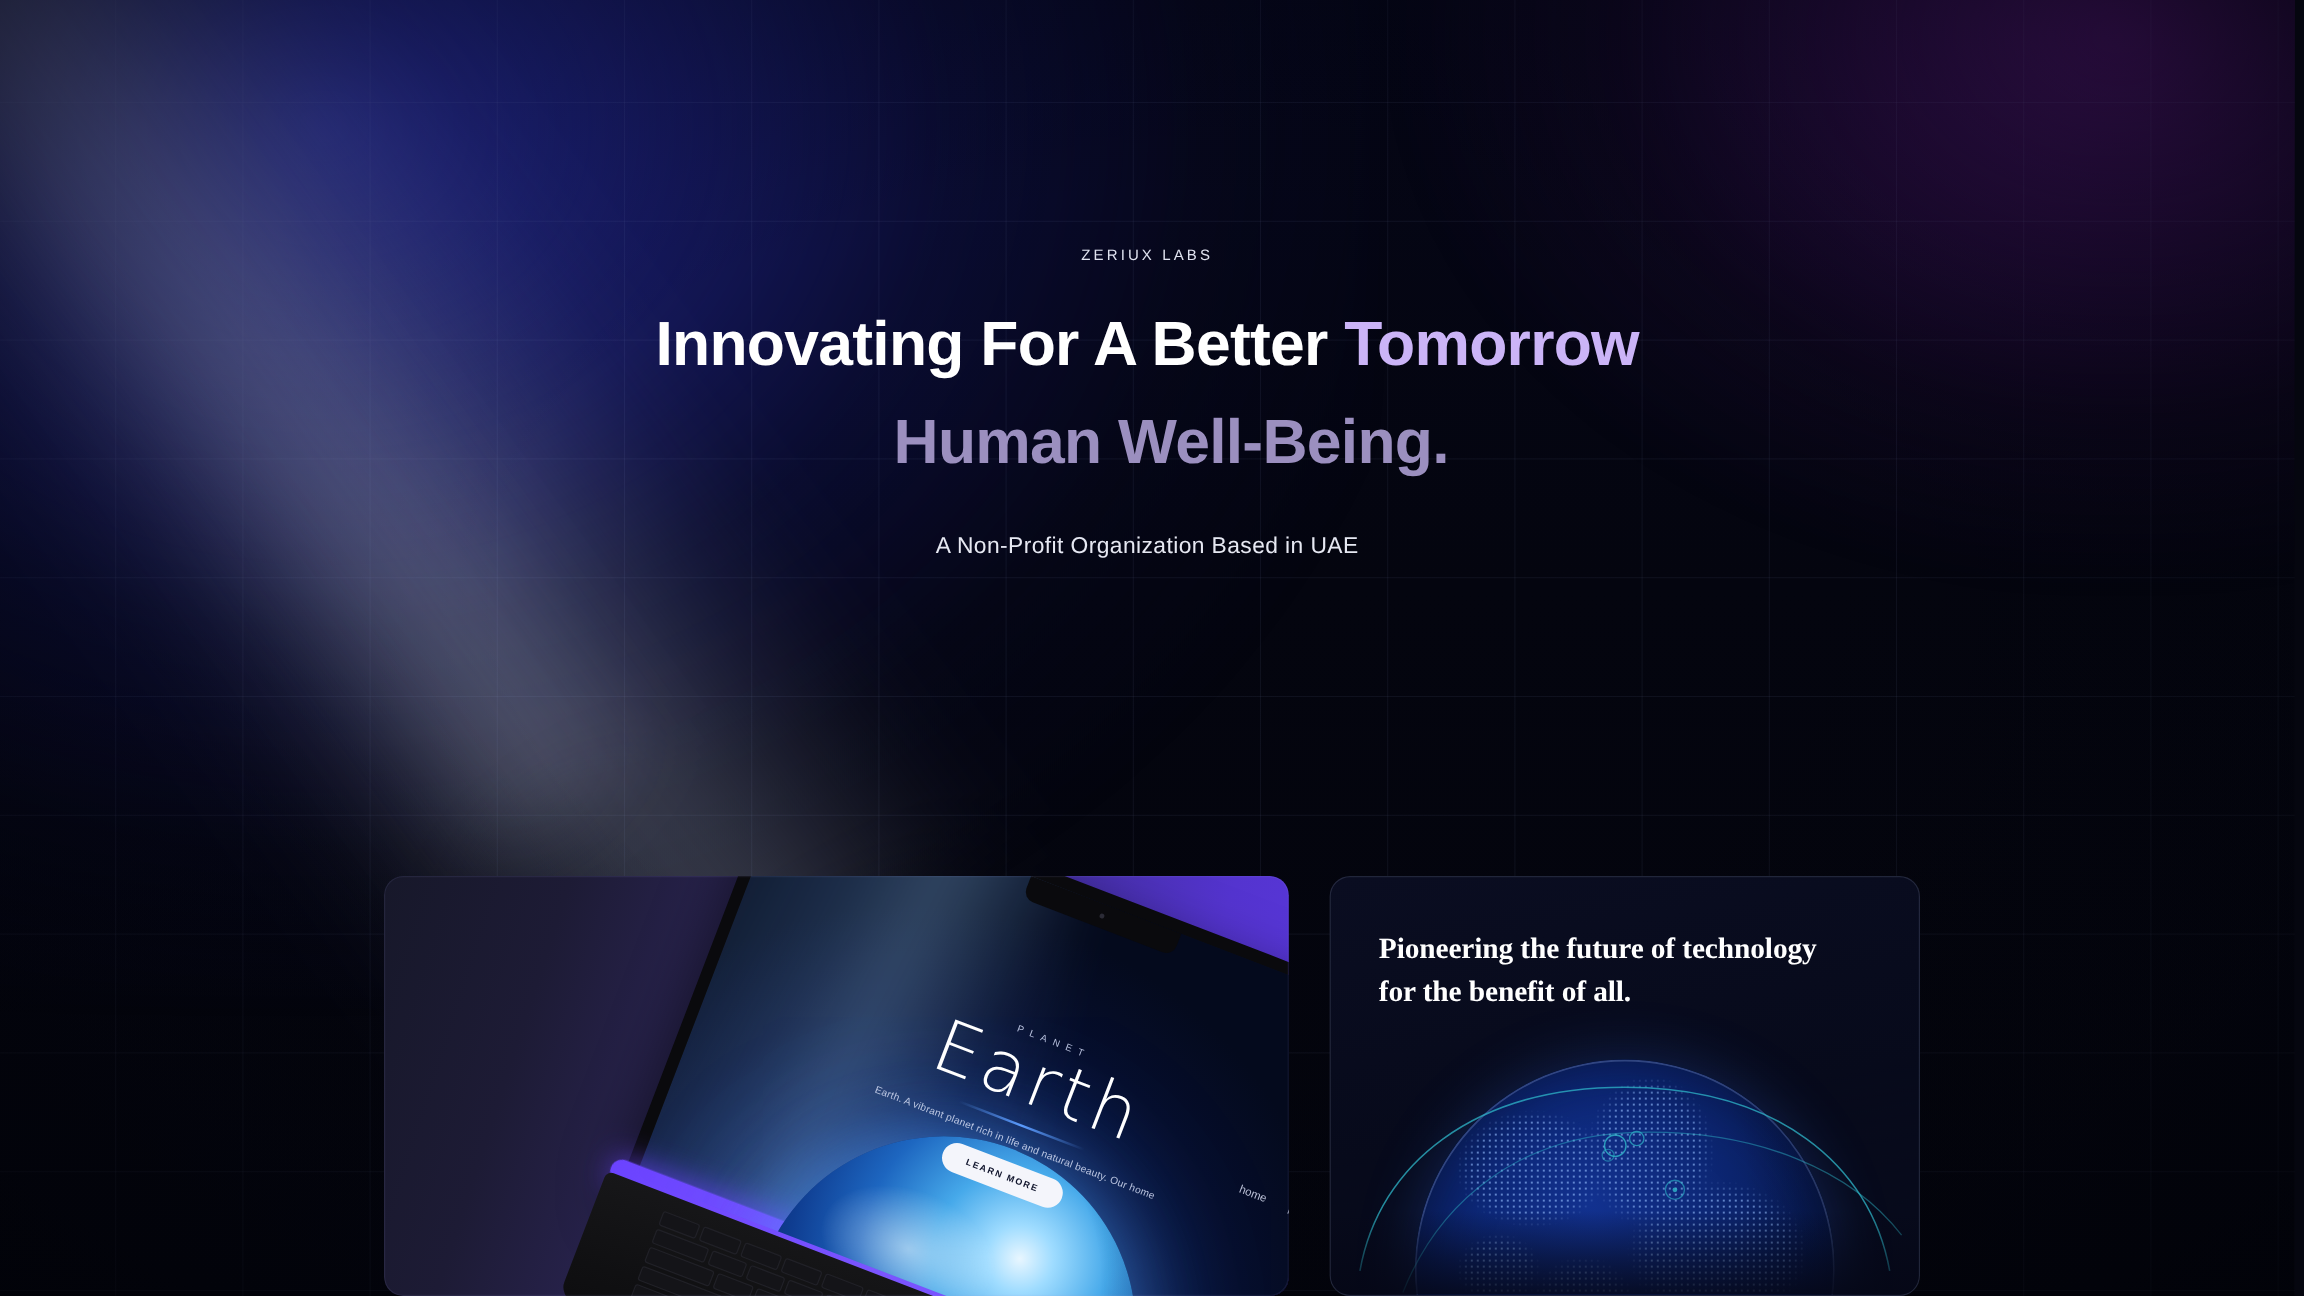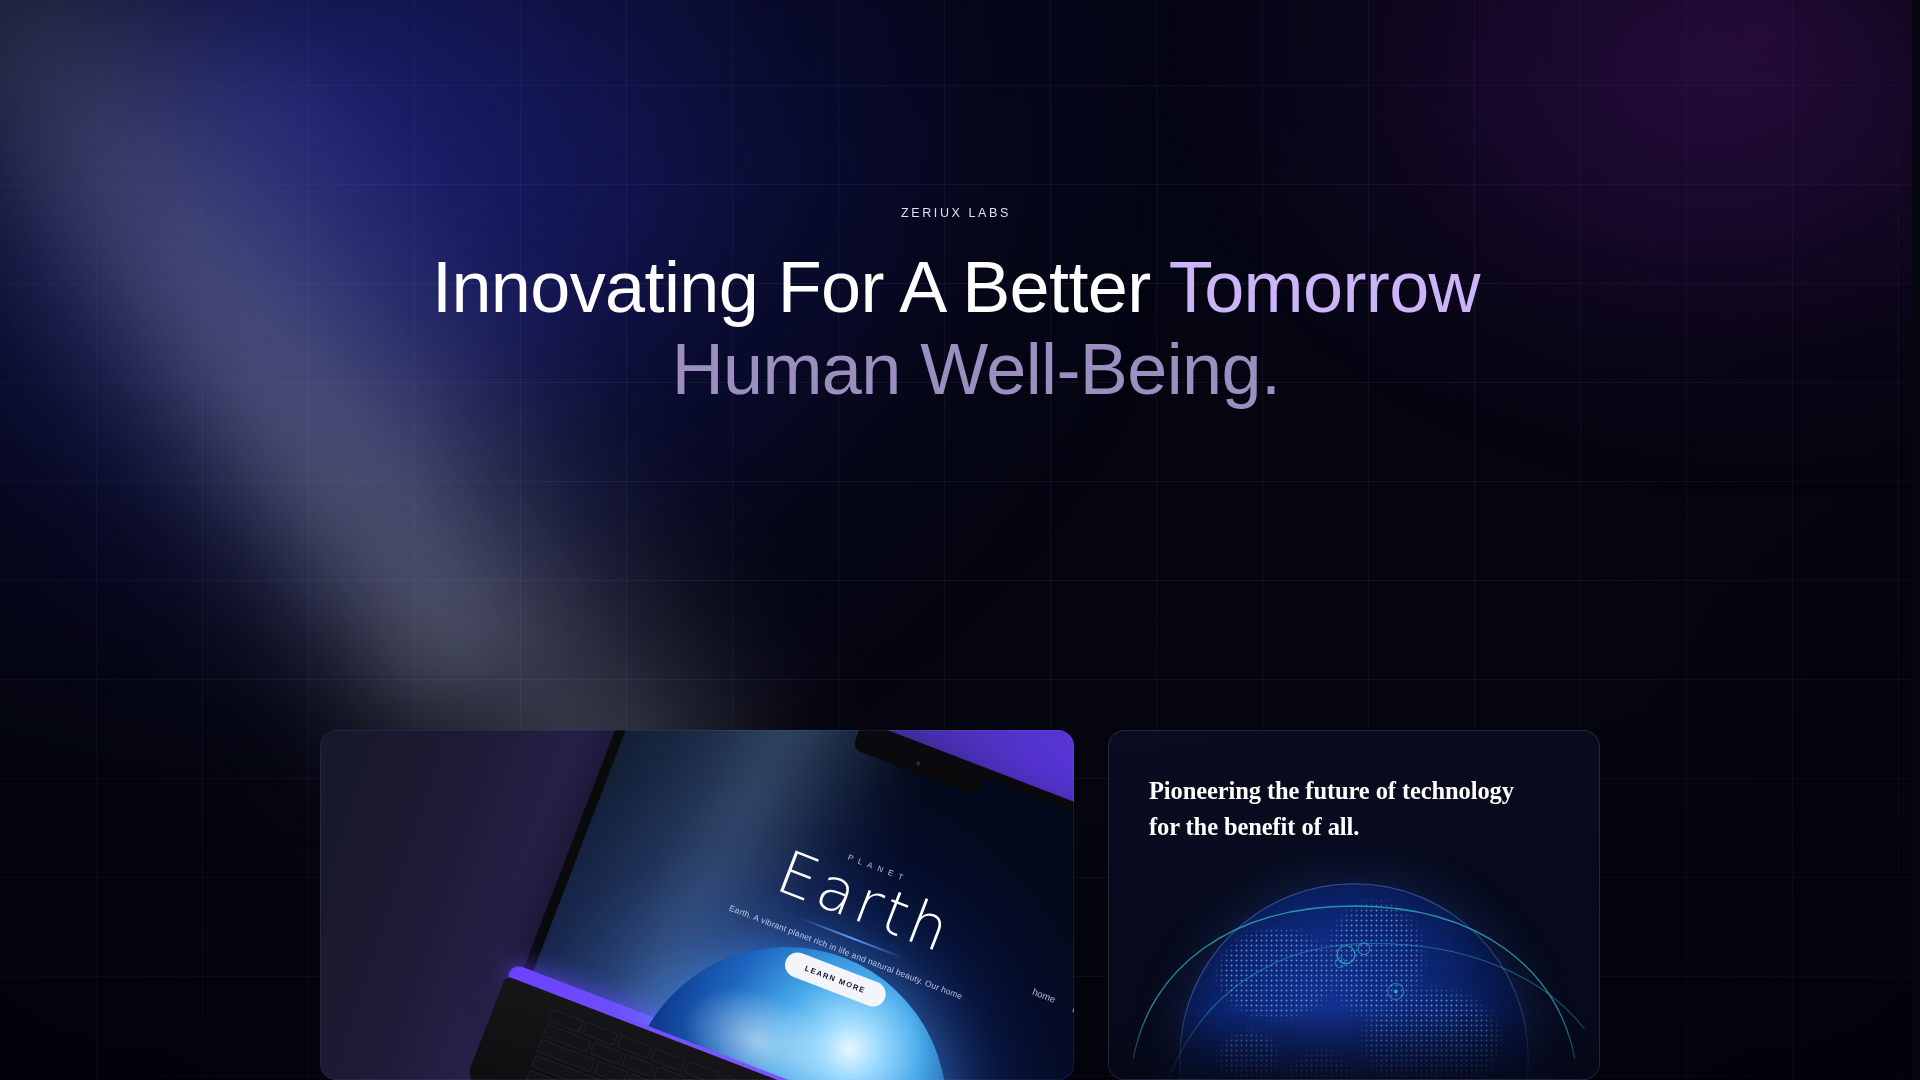--- a/index.html
+++ b/index.html
@@ -108,23 +108,23 @@
   .eyebrow {
     font-size: 12.5px;
     letter-spacing: 2.6px;
     font-weight: 500;
     color: #dfe2ef;
     text-transform: uppercase;
     margin-bottom: 26px;
   }
 
   .headline {
-    font-size: 72px;
+    font-size: 52px;
     line-height: 82px;
-    font-weight: 400;
+    font-weight: 700;
     letter-spacing: -0.6px;
     color: #ffffff;
   }
   .hl-white  { color: #ffffff; }
   .hl-light  { color: #cbb4f7; }
   .hl-mid    { color: #c4aef2; }
   .hl-dim    { color: #9b8fbf; margin-left: 40px; }
 
   .subtitle {
     margin-top: 35px;
@@ -459,20 +459,21 @@
   <div class="vignette"></div>
 
   <div class="hero">
     <div class="eyebrow">ZERIUX LABS</div>
     <h1 class="headline">
       <div>
         <span class="hl-white">Innovating For A Better </span><span class="hl-light">Tomorrow</span>
       </div>
       <div class="hl-dim">Human Well-Being.</div>
     </h1>
+    <div class="subtitle">A Non-Profit Organization Based in UAE</div>
   </div>
 
   <div class="cards">
 
     <div class="card-left">
       <div class="laptop">
 
         <div class="lid">
           <div class="screen">
             <div class="notch"></div>

